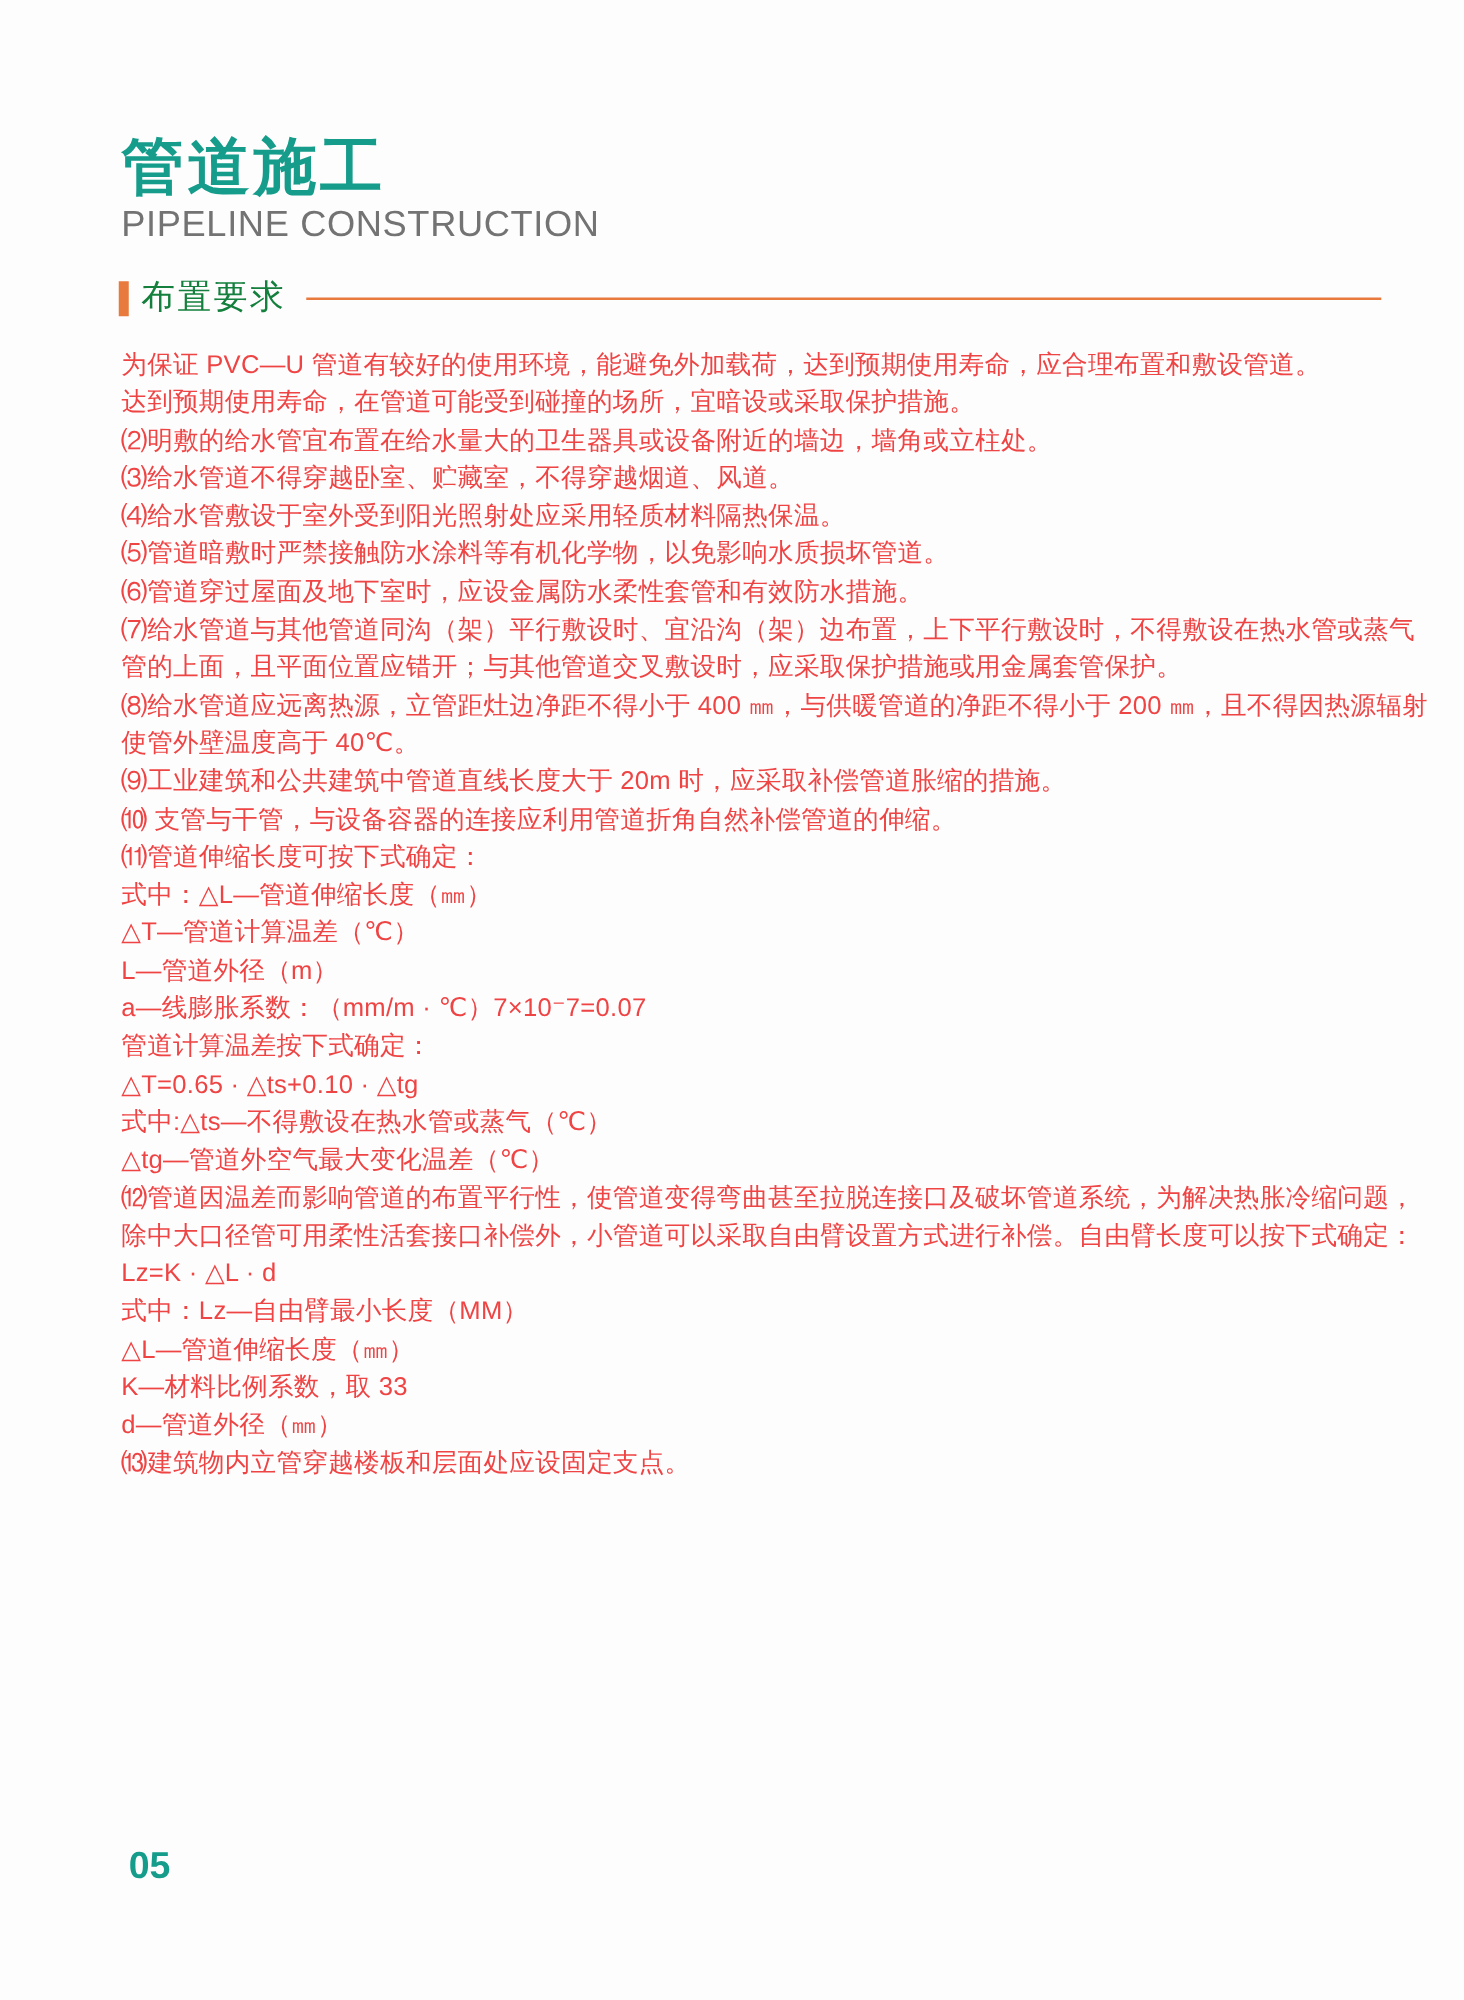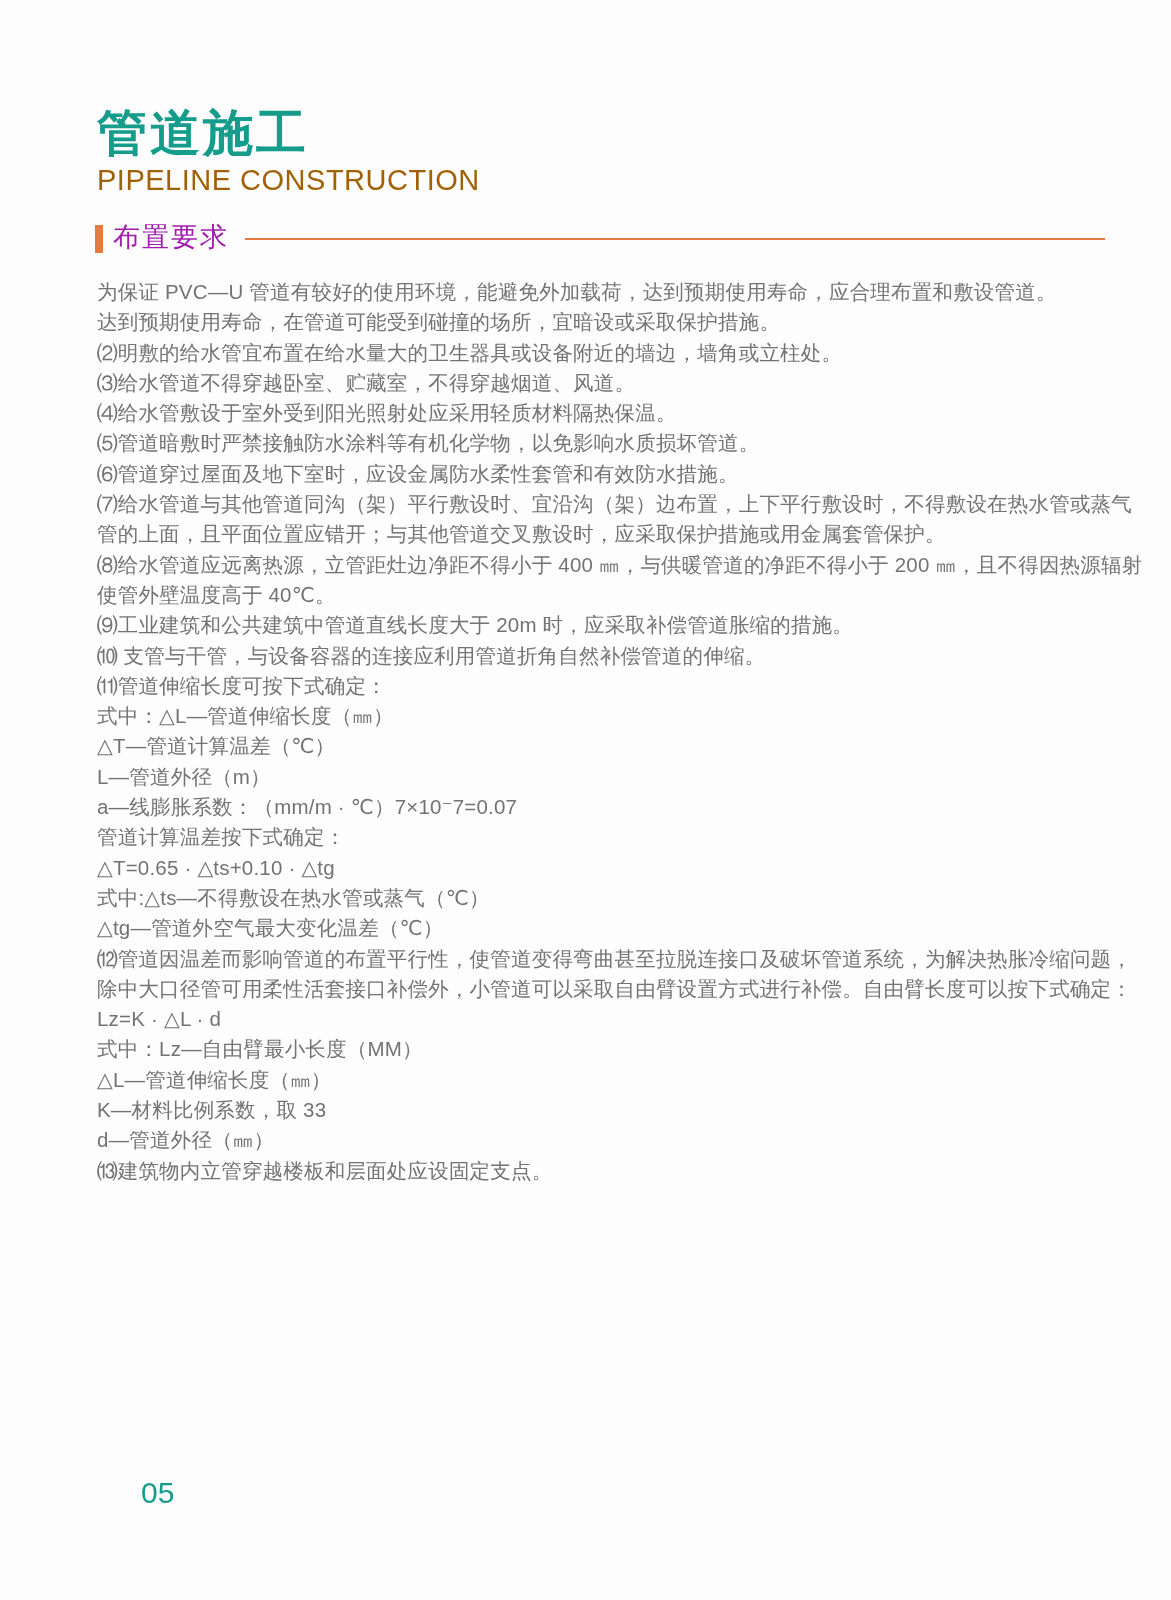--- a/index.html
+++ b/index.html
@@ -22,73 +22,72 @@
   .doc-title{
     font-size:50px;
     font-weight:bold;
     letter-spacing:3px;
     color:#159c8b;
     line-height:1.1;
   }
   .doc-subtitle{
     font-size:29px;
     letter-spacing:0.5px;
-    color:#a16207;
+    color:#737373;
     margin-top:4px;
     line-height:1.1;
   }
   
   .section-header{
     position:absolute;
     left:95px;top:224px;
     width:1010px;
     display:flex;
     align-items:center;
   }
   .section-bar{
     width:8px;height:28px;
     background:#e87a3e;
     margin-right:10px;
     flex:0 0 auto;
   }
   .section-title{
     font-size:27px;
-    color:#a21caf;
+    color:#15803d;
     letter-spacing:2px;
     flex:0 0 auto;
     line-height:1;
     padding-bottom:2px;
   }
   .section-rule{
     flex:1 1 auto;
     height:2px;
     background:#e87a3e;
     margin-left:16px;
   }
   
   .body-text{
     position:absolute;
     left:97px;top:277px;
     width:1010px;
     font-size:20.5px;
     line-height:30.3px;
-    color:#737373;
+    color:#ef4444;
     letter-spacing:0.2px;
   }
   .body-line{
     white-space:nowrap;
   }
   
   .page-number{
     position:absolute;
     left:103px;top:1476px;
     font-size:30px;
-    font-weight:normal;
+    font-weight:bold;
     color:#159c8b;
-    margin-left:38px;
   }
 </style>
 </head>
 <body>
 
 <div class="page">
 
   <div class="header">
     <div class="doc-title">管道施工</div>
     <div class="doc-subtitle">PIPELINE CONSTRUCTION</div>

